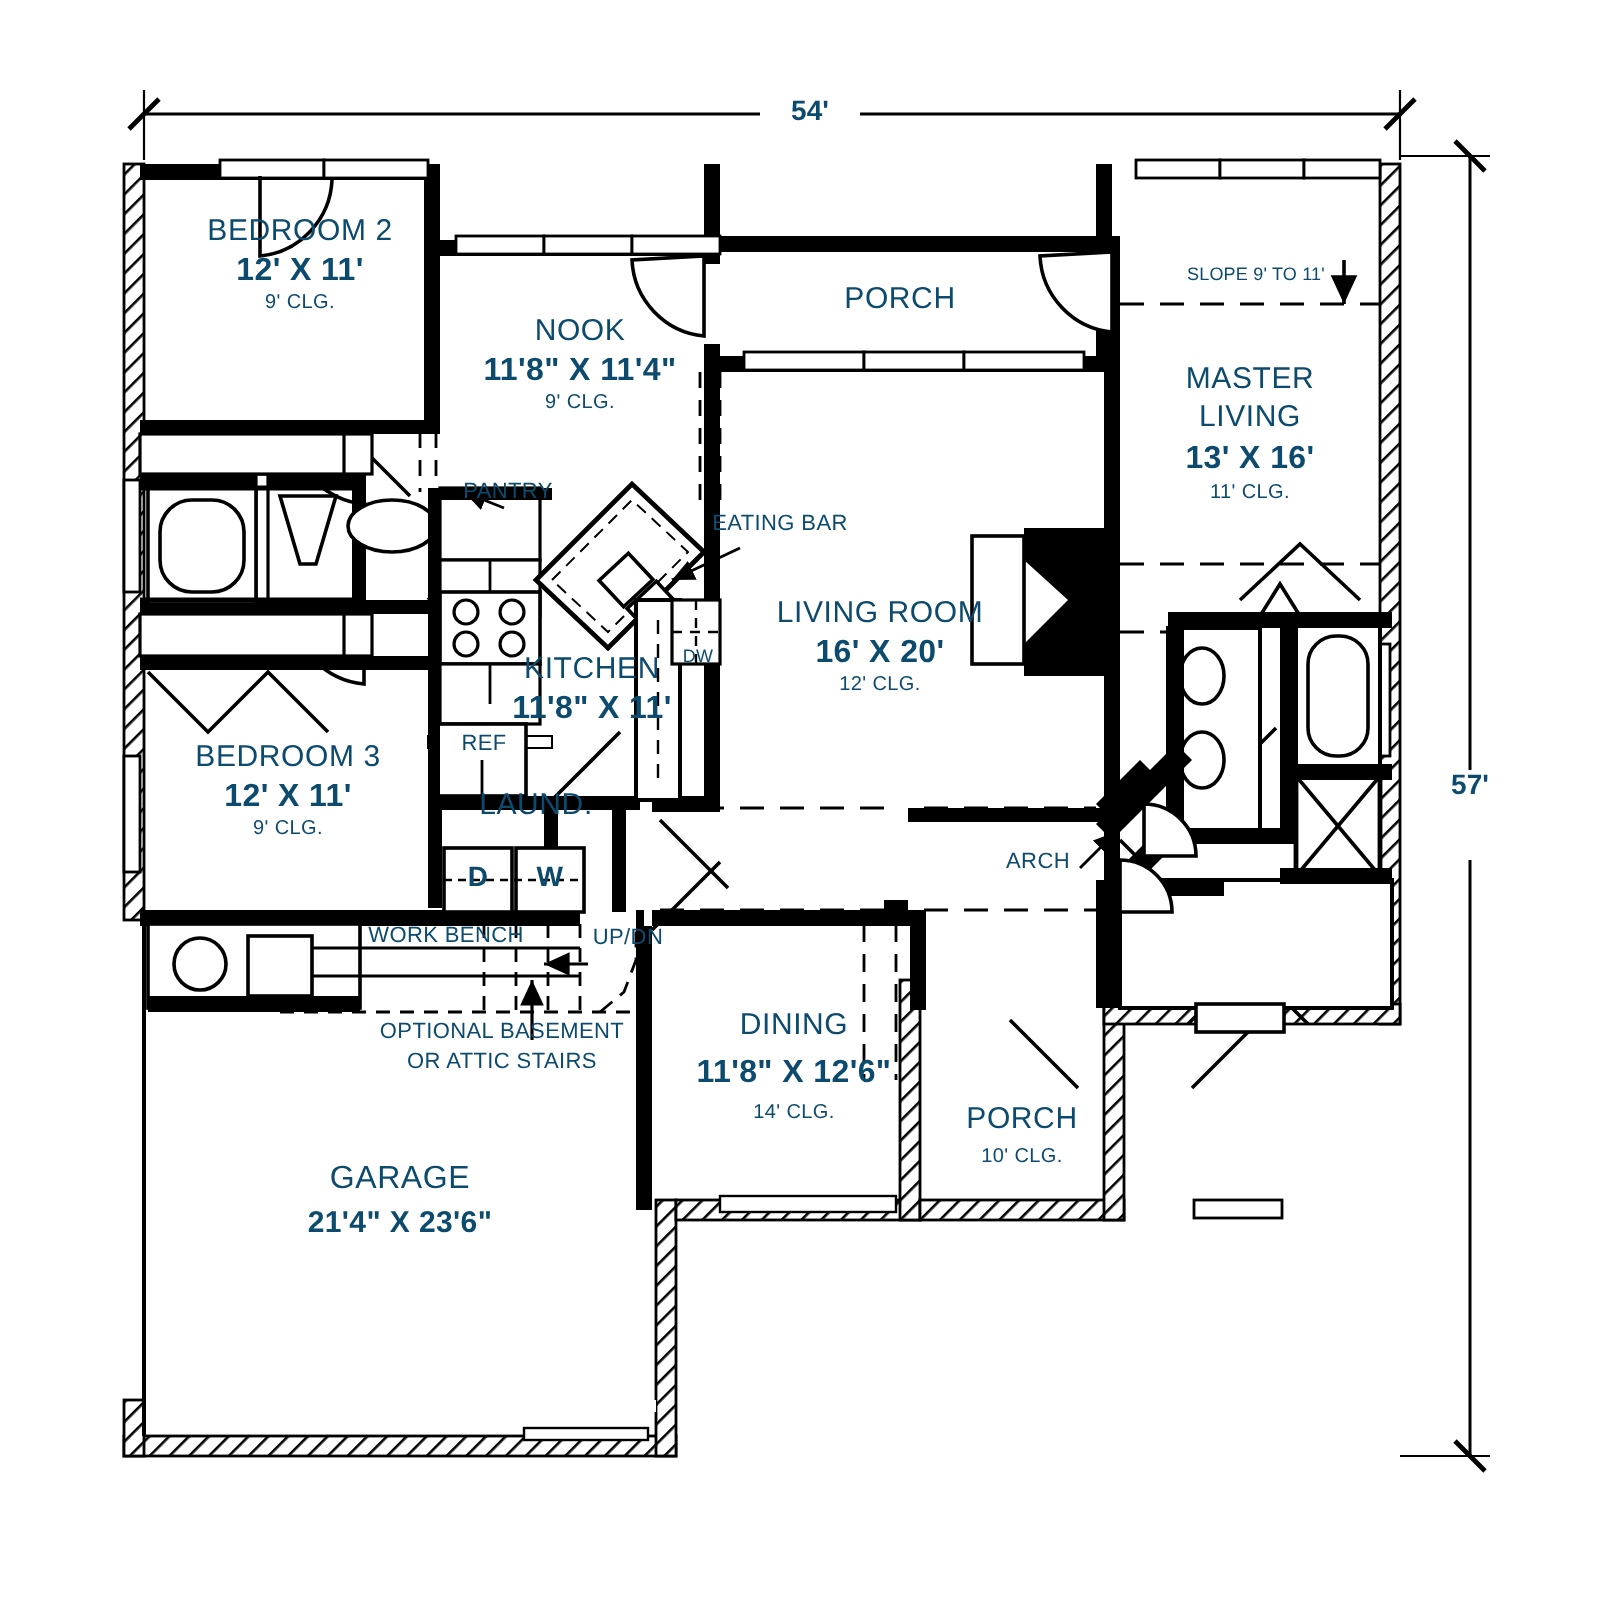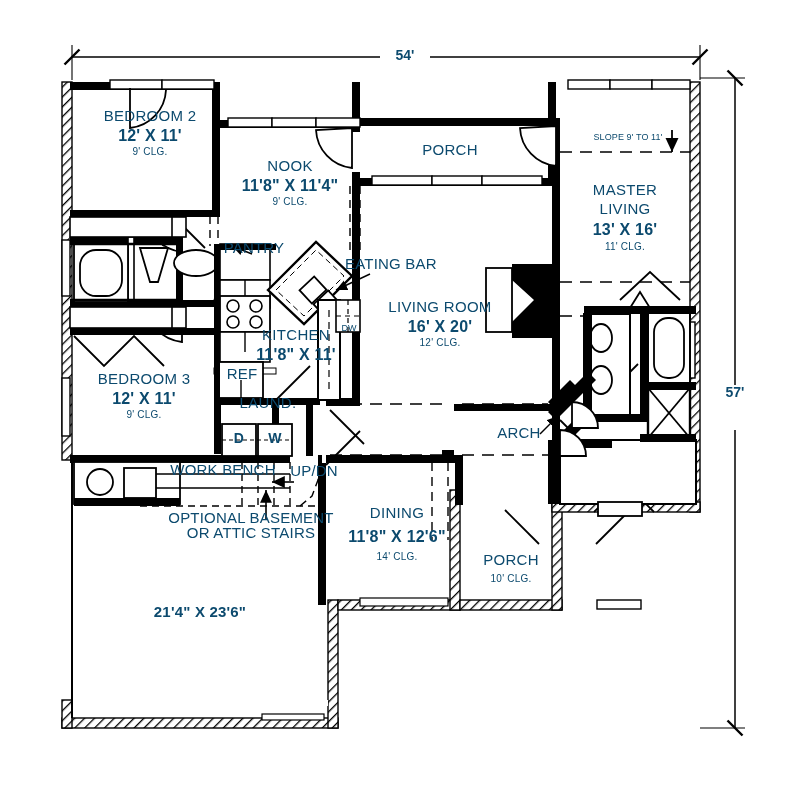--- a/index.html
+++ b/index.html
@@ -3,21 +3,21 @@
 <meta charset="utf-8">
 <style>
   html,body{margin:0;padding:0;background:#ffffff;}
   body{width:800px;height:806px;font-family:"Liberation Sans",sans-serif;color:#000;}
   #plan{position:relative;width:800px;height:806px;overflow:hidden;background:#fff;}
   svg{display:block;}
   .lbl{position:absolute;text-align:center;color:#0c4a6e;line-height:1.12;white-space:nowrap;}
   .rm-name{font-weight:normal;font-size:15px;letter-spacing:.3px;}
   .rm-dim{font-weight:bold;font-size:16px;letter-spacing:.2px;}
   .rm-clg{font-size:10px;letter-spacing:.2px;}
-  .small{font-size:15px;letter-spacing:.2px;}
+  .small{font-size:11px;letter-spacing:.2px;}
   .smallb{font-size:10.5px;font-weight:bold;letter-spacing:.2px;}
   .tiny{font-size:9px;letter-spacing:.1px;}
   .dimtxt{font-weight:bold;font-size:14px;}
   .copy{font-size:14px;letter-spacing:.2px;}
 </style>
 </head>
 <body>
 
 <div id="plan">
 
@@ -320,24 +320,25 @@
 
   <div class="lbl rm-name" style="left:216px;top:395px;width:104px;">LAUND.</div>
 
   <div class="lbl rm-name" style="left:340px;top:505px;width:114px;">DINING</div>
   <div class="lbl rm-dim" style="left:330px;top:528px;width:134px;">11'8" X 12'6"</div>
   <div class="lbl rm-clg" style="left:340px;top:551px;width:114px;">14' CLG.</div>
 
   <div class="lbl rm-name" style="left:466px;top:552px;width:90px;">PORCH</div>
   <div class="lbl rm-clg" style="left:466px;top:573px;width:90px;">10' CLG.</div>
 
+  <div class="lbl rm-name" style="left:120px;top:581px;width:160px;font-size:16px;">GARAGE</div>
   <div class="lbl rm-dim" style="left:110px;top:604px;width:180px;font-size:15px;">21'4" X 23'6"</div>
 
   <div class="lbl small" style="left:222px;top:240px;width:64px;">PANTRY</div>
-  <div class="lbl small" style="left:345px;top:256px;width:90px;text-align:right;">EATING BAR</div>
+  <div class="lbl small" style="left:345px;top:256px;width:90px;text-align:center;">EATING BAR</div>
   <div class="lbl tiny" style="left:570px;top:132px;width:116px;">SLOPE 9' TO 11'</div>
   <div class="lbl small" style="left:222px;top:366px;width:40px;">REF</div>
   <div class="lbl tiny" style="left:336px;top:323px;width:26px;">DW</div>
   <div class="lbl smallb" style="left:226px;top:431px;width:26px;font-size:14px;">D</div>
   <div class="lbl smallb" style="left:262px;top:431px;width:26px;font-size:14px;">W</div>
   <div class="lbl small" style="left:160px;top:462px;width:126px;">WORK BENCH</div>
   <div class="lbl small" style="left:286px;top:463px;width:56px;">UP/DN</div>
   <div class="lbl small" style="left:160px;top:510px;width:182px;">OPTIONAL BASEMENT</div>
   <div class="lbl small" style="left:160px;top:525px;width:182px;">OR ATTIC STAIRS</div>
   <div class="lbl small" style="left:496px;top:425px;width:46px;">ARCH</div>

